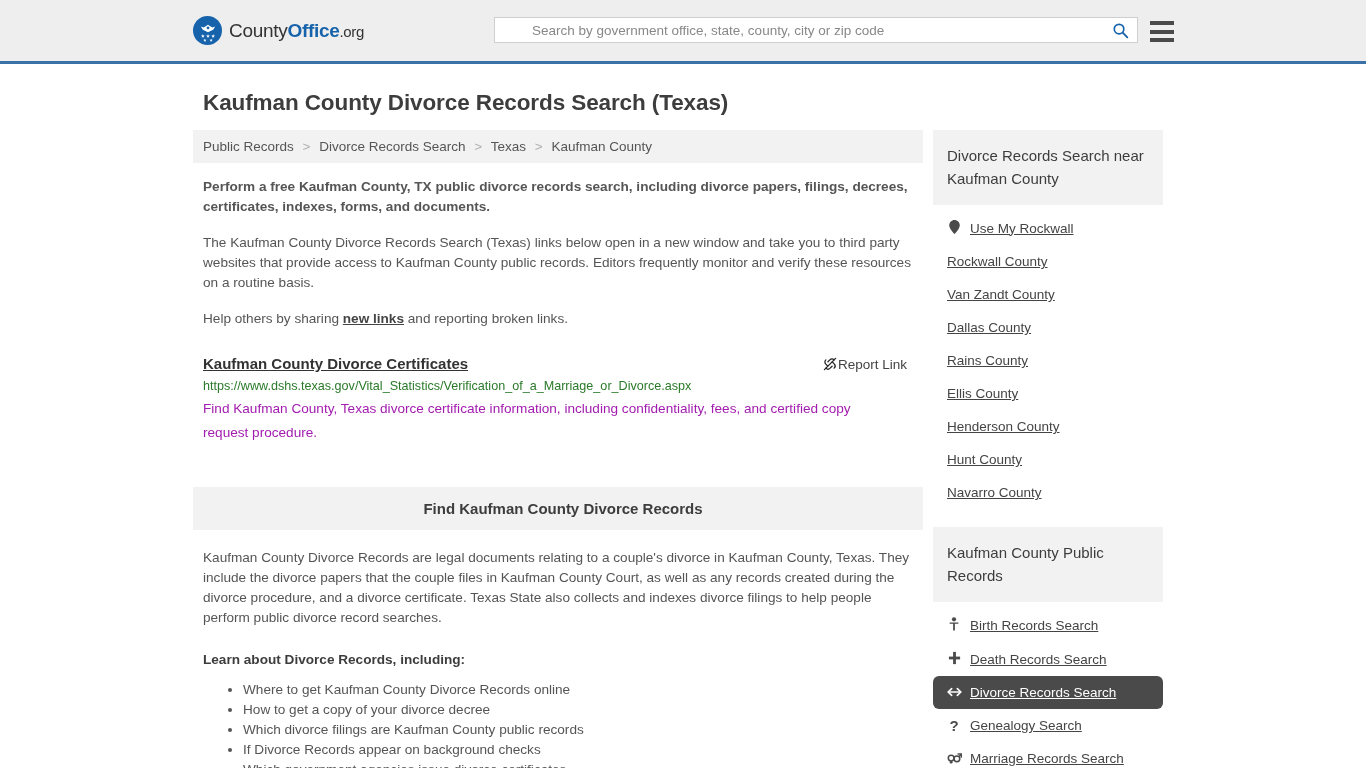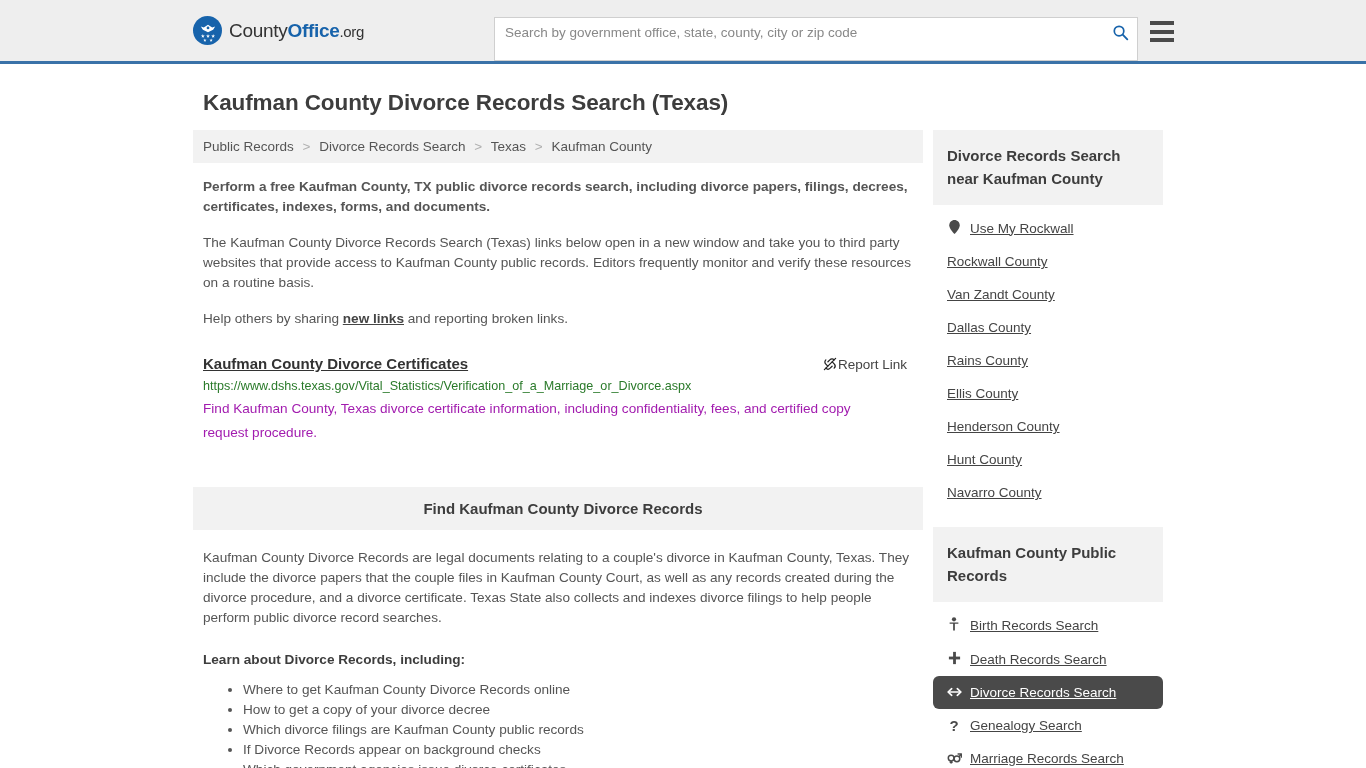--- a/index.html
+++ b/index.html
@@ -49,25 +49,26 @@
   }
   .logo-text .t1 { color: #333333; }
   .logo-text .t2 { color: #1763ab; font-weight: bold; }
   .logo-text .t3 { color: #333333; font-size: 15px; text-align: right; }
 
   .search-wrap {
     position: absolute;
     left: 494px;
     top: 17px;
     width: 644px;
-    height: 44px;
-    display: flex;
-    align-items: flex-start;
+    height: 26px;
+    display: flex;
+    align-items: center;
     background: #ffffff;
     border: 1px solid #cfcfcf;
+    padding-left: 27px;
   }
   .search-input {
     border: 0;
     outline: 0;
     flex: 1;
     height: 28px;
     padding: 0 10px;
     font-size: 13.5px;
     font-family: "Liberation Sans", sans-serif;
     color: #555555;
@@ -231,21 +232,21 @@
     line-height: 20px;
     color: #555555;
     margin-bottom: 0px;
   }
 
   
   .panel-head {
     background: #f2f2f2;
     padding: 14px 14px 15px 14px;
     font-size: 15px;
-    font-weight: bold;
+    font-weight: normal;
     color: #3d3d3d;
     line-height: 23px;
   }
   .panel-head.tight { line-height: 23px; }
   .panel-list { padding: 6px 0 0 0; }
   .panel-row {
     display: flex;
     align-items: center;
     gap: 9px;
     padding: 9px 14px;

